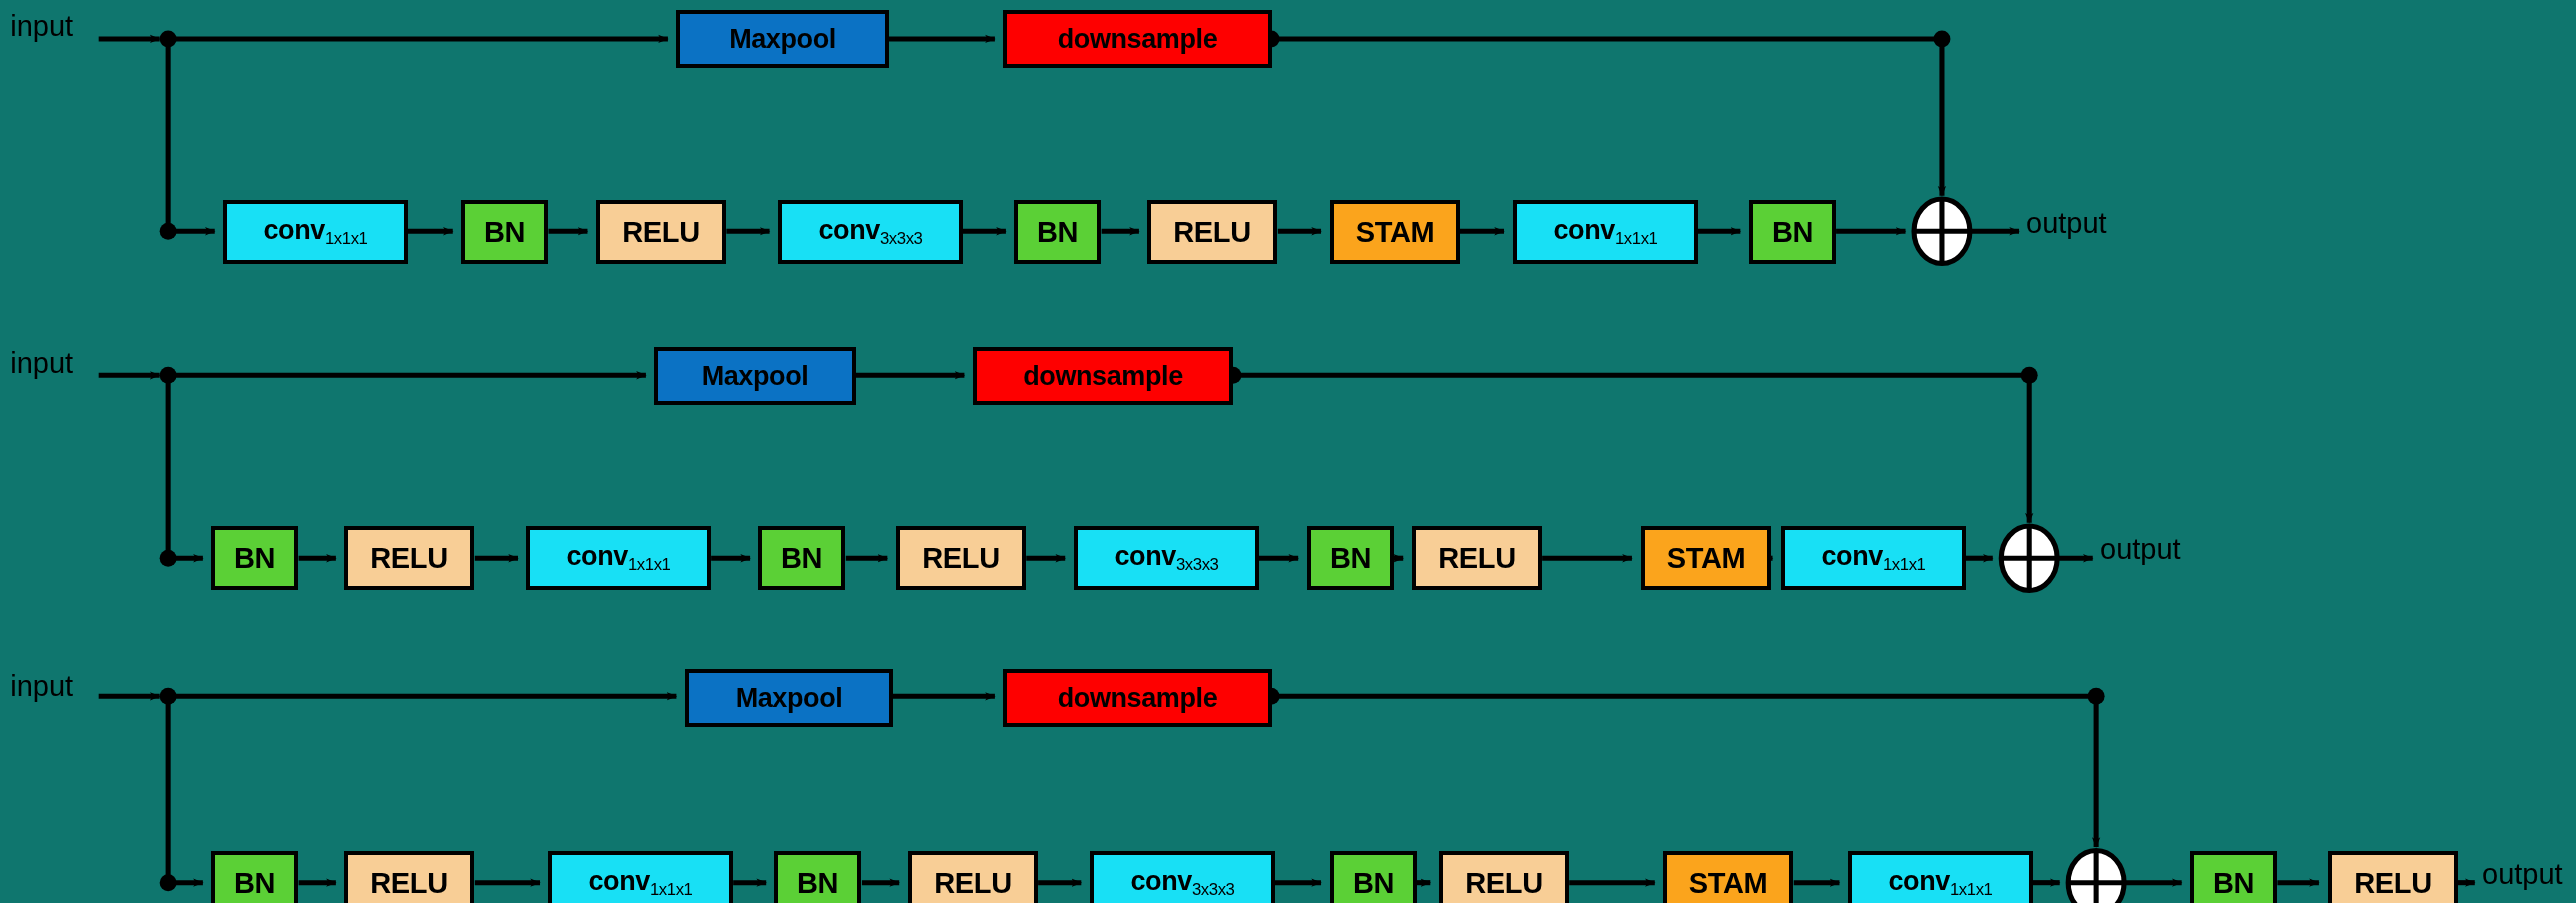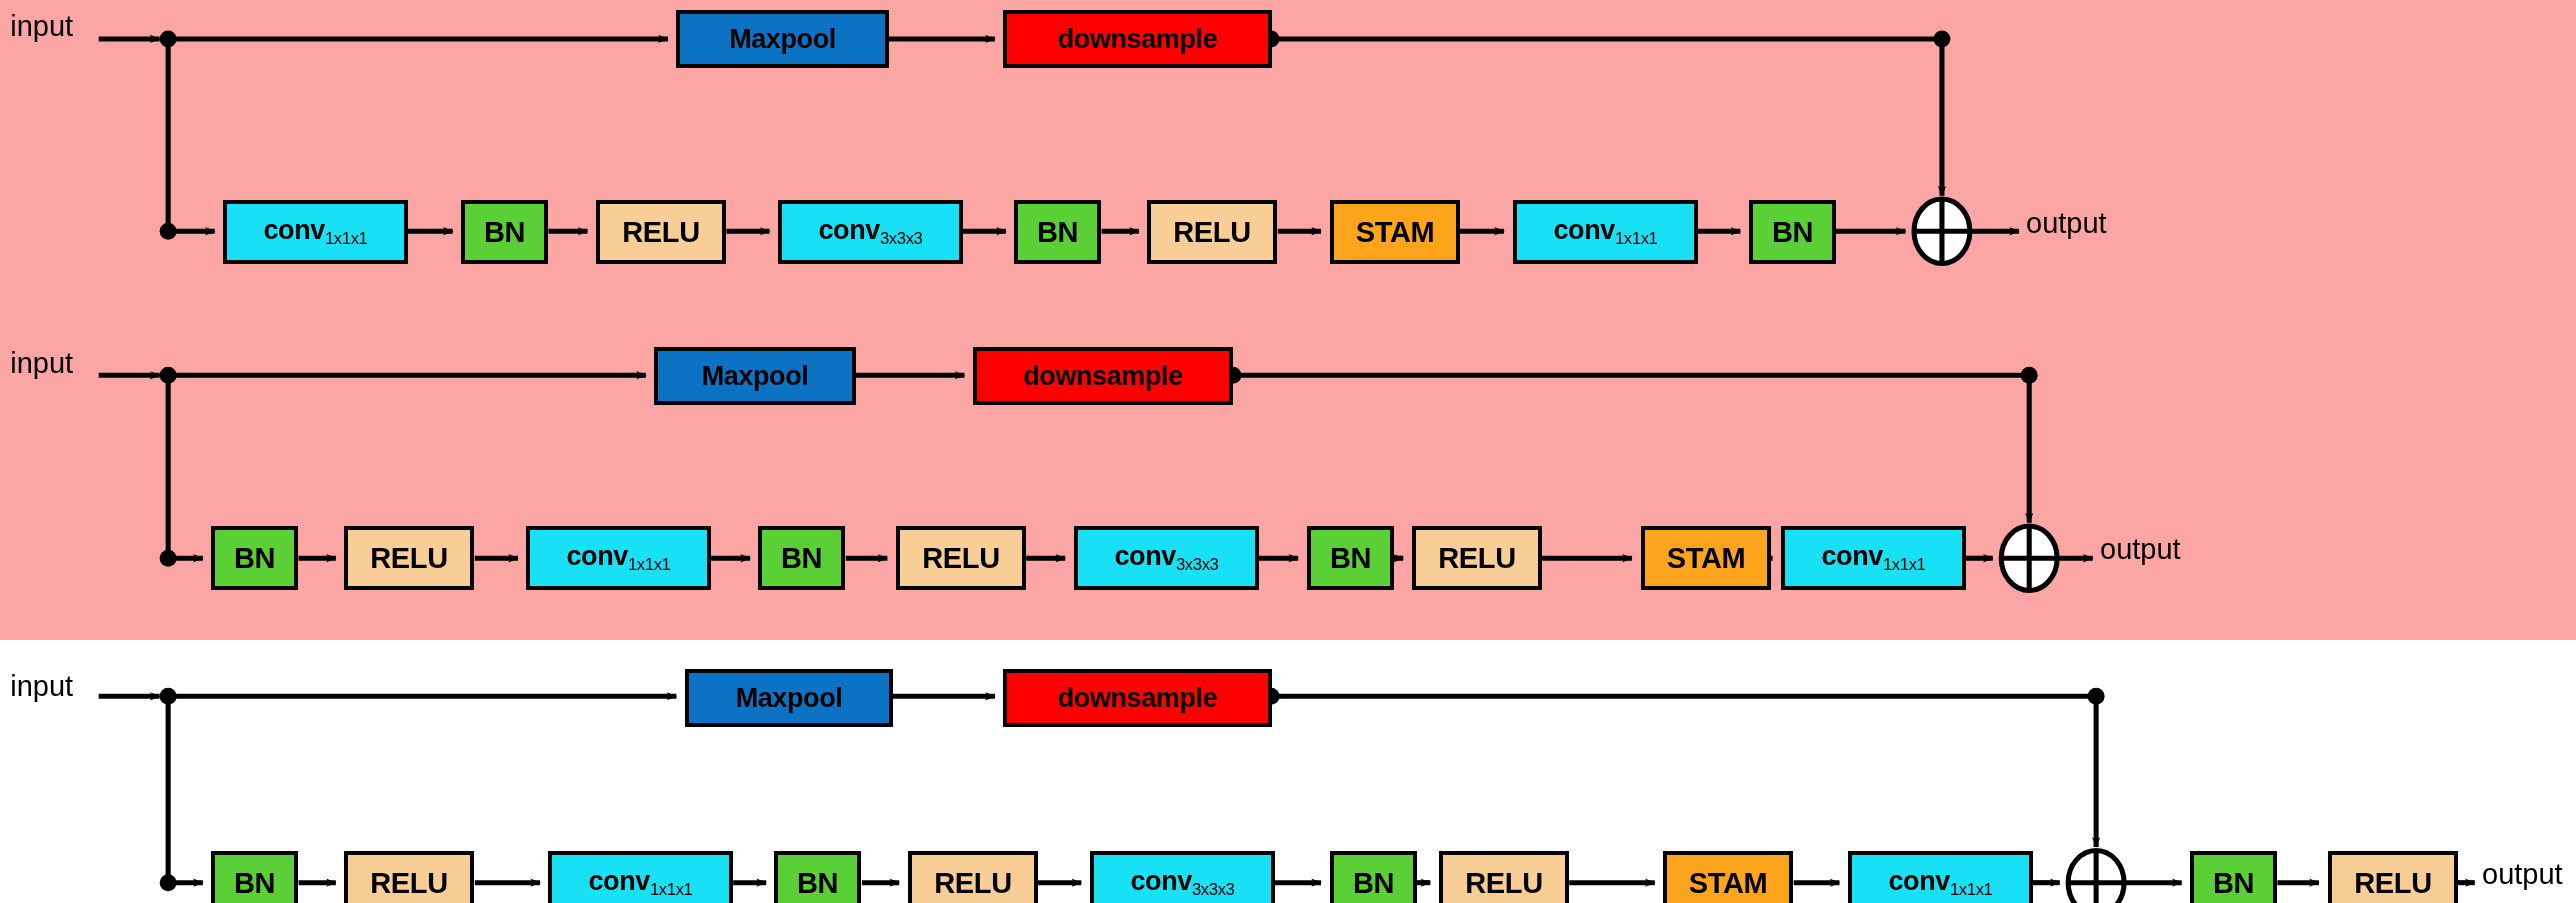--- a/index.html
+++ b/index.html
@@ -1,17 +1,17 @@
 <!DOCTYPE html>
 <html style="font-size:13.6px"><head>
 <meta charset="utf-8">
 <style>
   html,body{margin:0;padding:0;background:#ffffff;}
   body{width:2576px;height:903px;font-family:"Liberation Sans",sans-serif;overflow:hidden;}
-  #stage{position:relative;width:2576px;height:640px;background:#fca5a5;}
+  #stage{position:relative;width:2576px;height:903px;background:#0f766e;}
   svg.wires{position:absolute;left:0;top:0;width:2576px;height:903px;pointer-events:none;}
   .node{
     position:absolute;
     box-sizing:border-box;
     border:4.2px solid #000;
     display:flex;align-items:center;justify-content:center;
     color:#000;
     font-weight:bold;
     line-height:1;
     white-space:nowrap;

